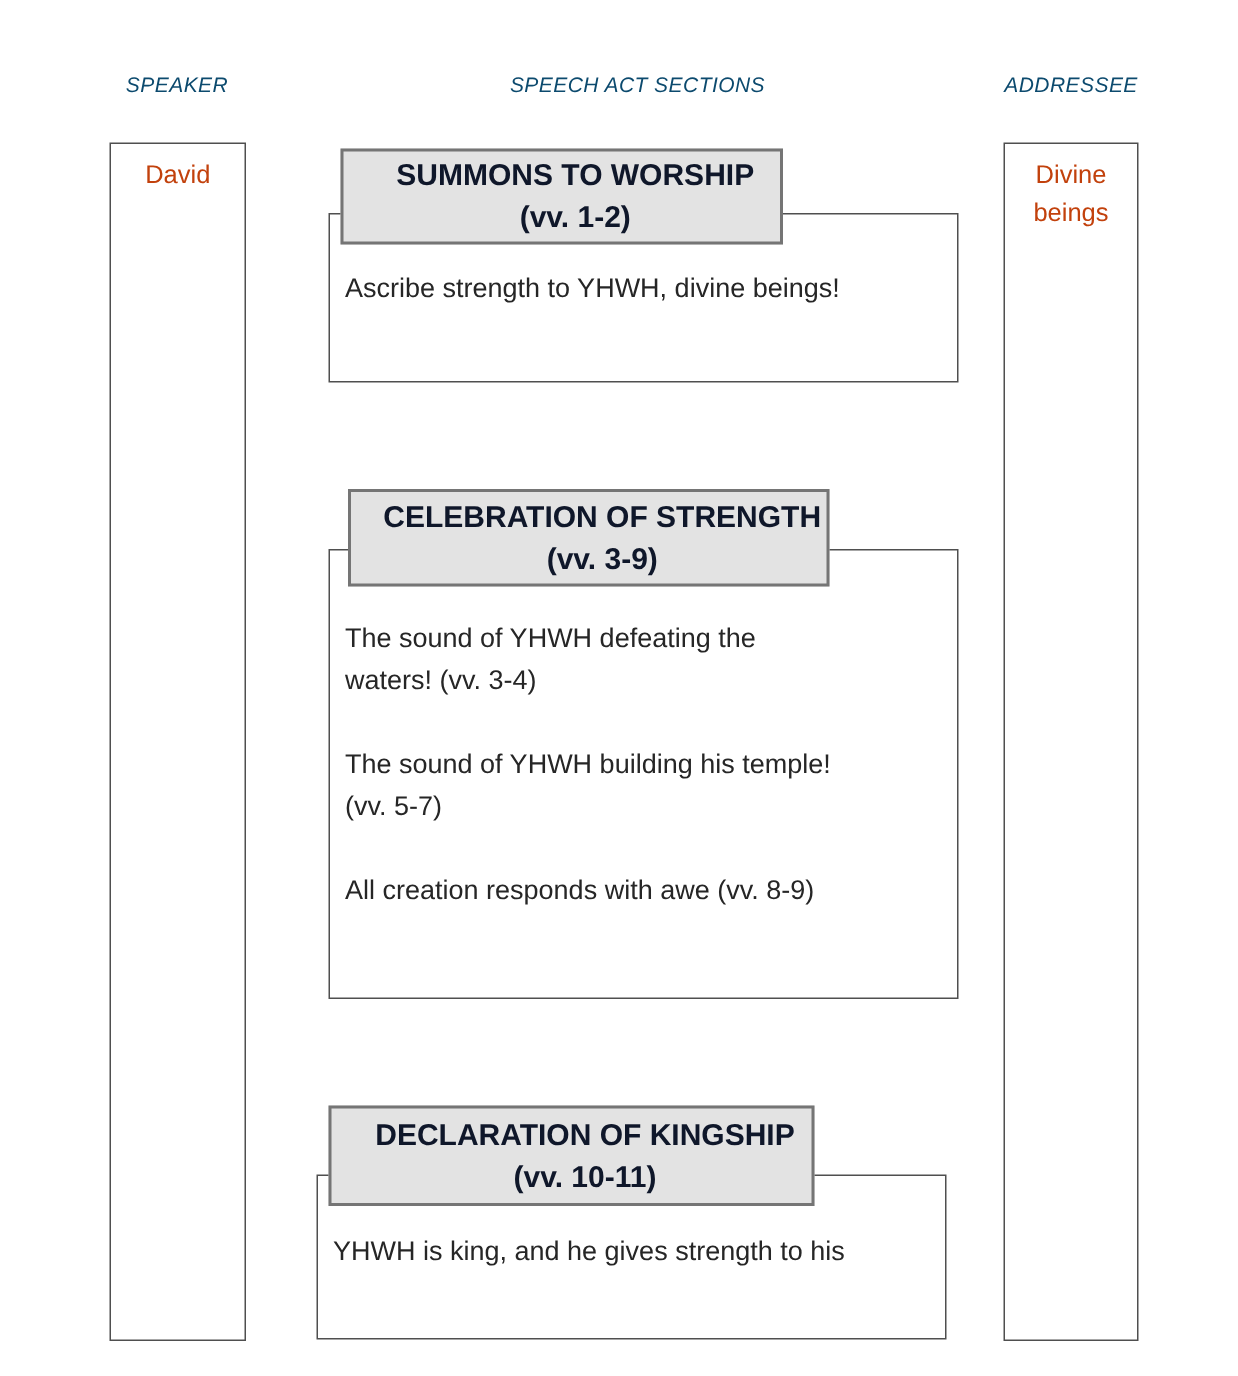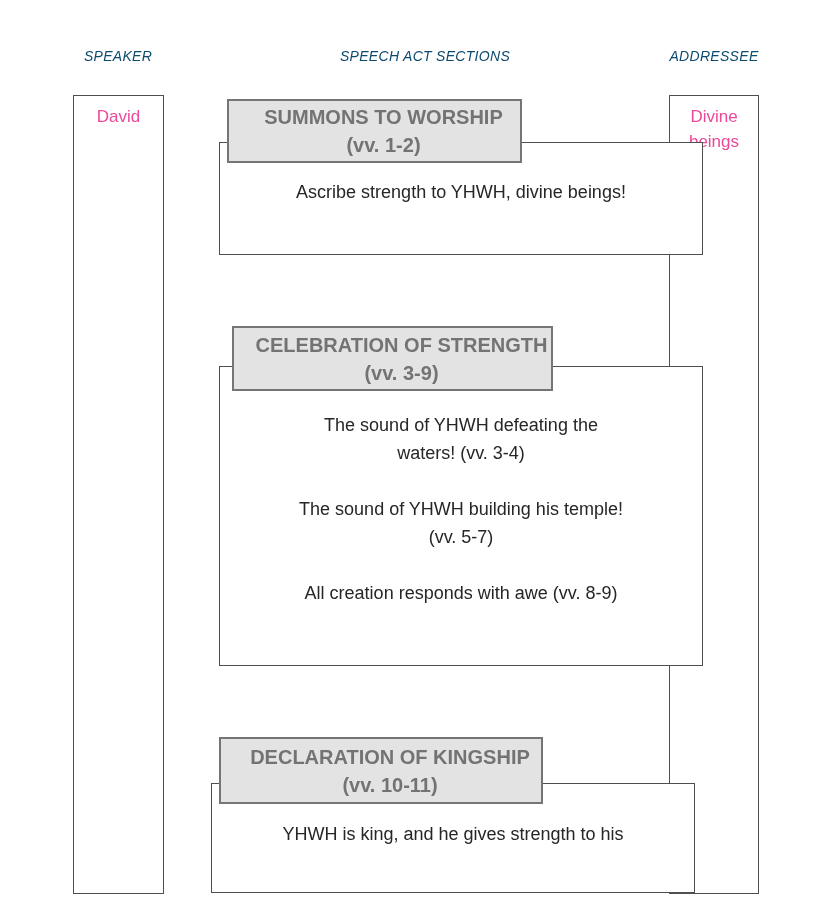--- a/index.html
+++ b/index.html
@@ -39,30 +39,29 @@
     border: 1.5px solid #4f4f4f;
     box-sizing: border-box;
     text-align: center;
   }
   .tall-column.left  { left: 73px;  width: 91px; }
   .tall-column.right { left: 669px; width: 90px; }
   .tall-column .col-label {
     padding: 8px 6px 0 6px;
     font-size: 17px;
     line-height: 25px;
-    color: #ec4899;
+    color: #c2410c;
   }
 
   .section-body {
     position: absolute;
-    width: 484px;
+    width: 420px;
     background: #ffffff;
     border: 1.5px solid #4f4f4f;
     box-sizing: border-box;
-    text-align: center;
     z-index: 1;
   }
   .section-body.s0 { left: 219px; top: 142px; height: 113px; }
   .section-body.s1 { left: 219px; top: 366px; height: 300px; }
   .section-body.s2 { left: 211px; top: 783px; height: 110px; }
 
   .section-body .body-inner { box-sizing: border-box; }
   .s0 .body-inner { padding-top: 35px; }
   .s1 .body-inner { padding-top: 44px; }
   .s2 .body-inner { padding-top: 36px; }
@@ -87,21 +86,21 @@
     text-align: center;
   }
   .section-header.h0 { left: 227px; top: 99px;  width: 295px; height: 64px; }
   .section-header.h1 { left: 232px; top: 326px; width: 321px; height: 65px; }
   .section-header.h2 { left: 219px; top: 737px; width: 324px; height: 67px; }
   .section-header .title,
   .section-header .verses {
     font-size: 20px;
     font-weight: bold;
     line-height: 28px;
-    color: #737373;
+    color: #0f172a;
     margin-left: 18px;
   }
 </style>
 </head>
 <body>
 
 <div class="canvas">
 
   <div class="col-header speaker">SPEAKER</div>
   <div class="col-header sections">SPEECH ACT SECTIONS</div>

